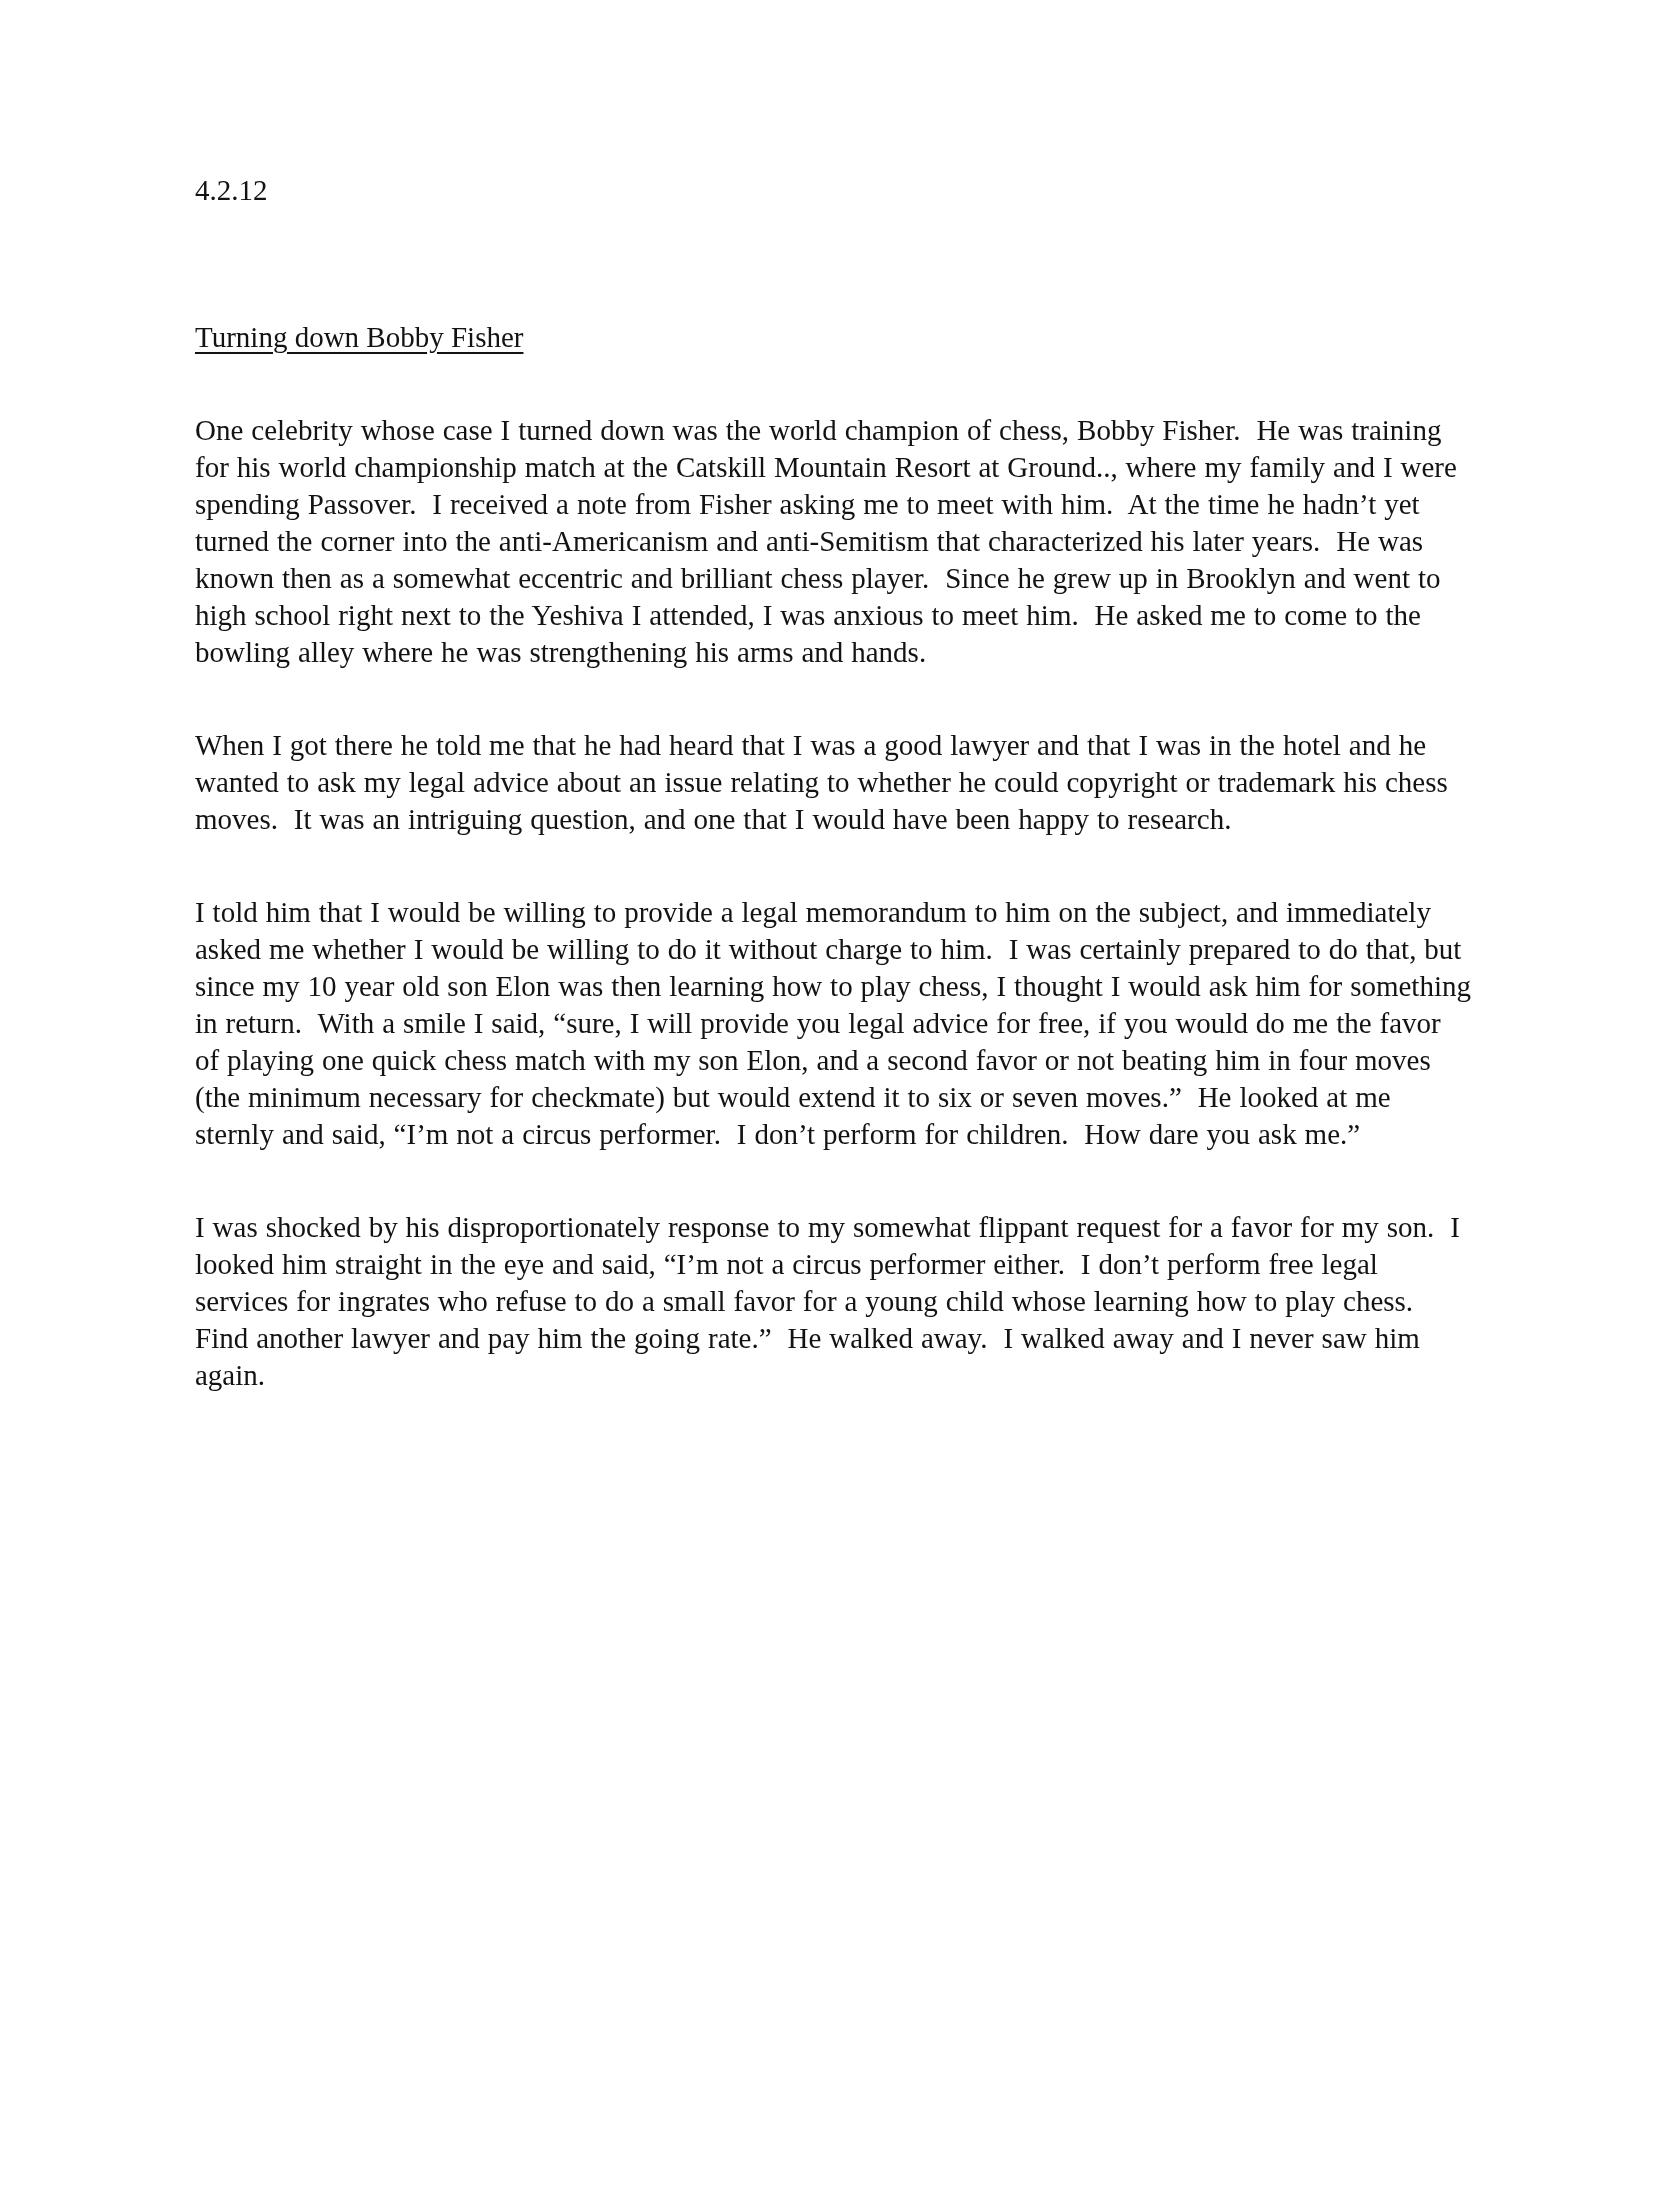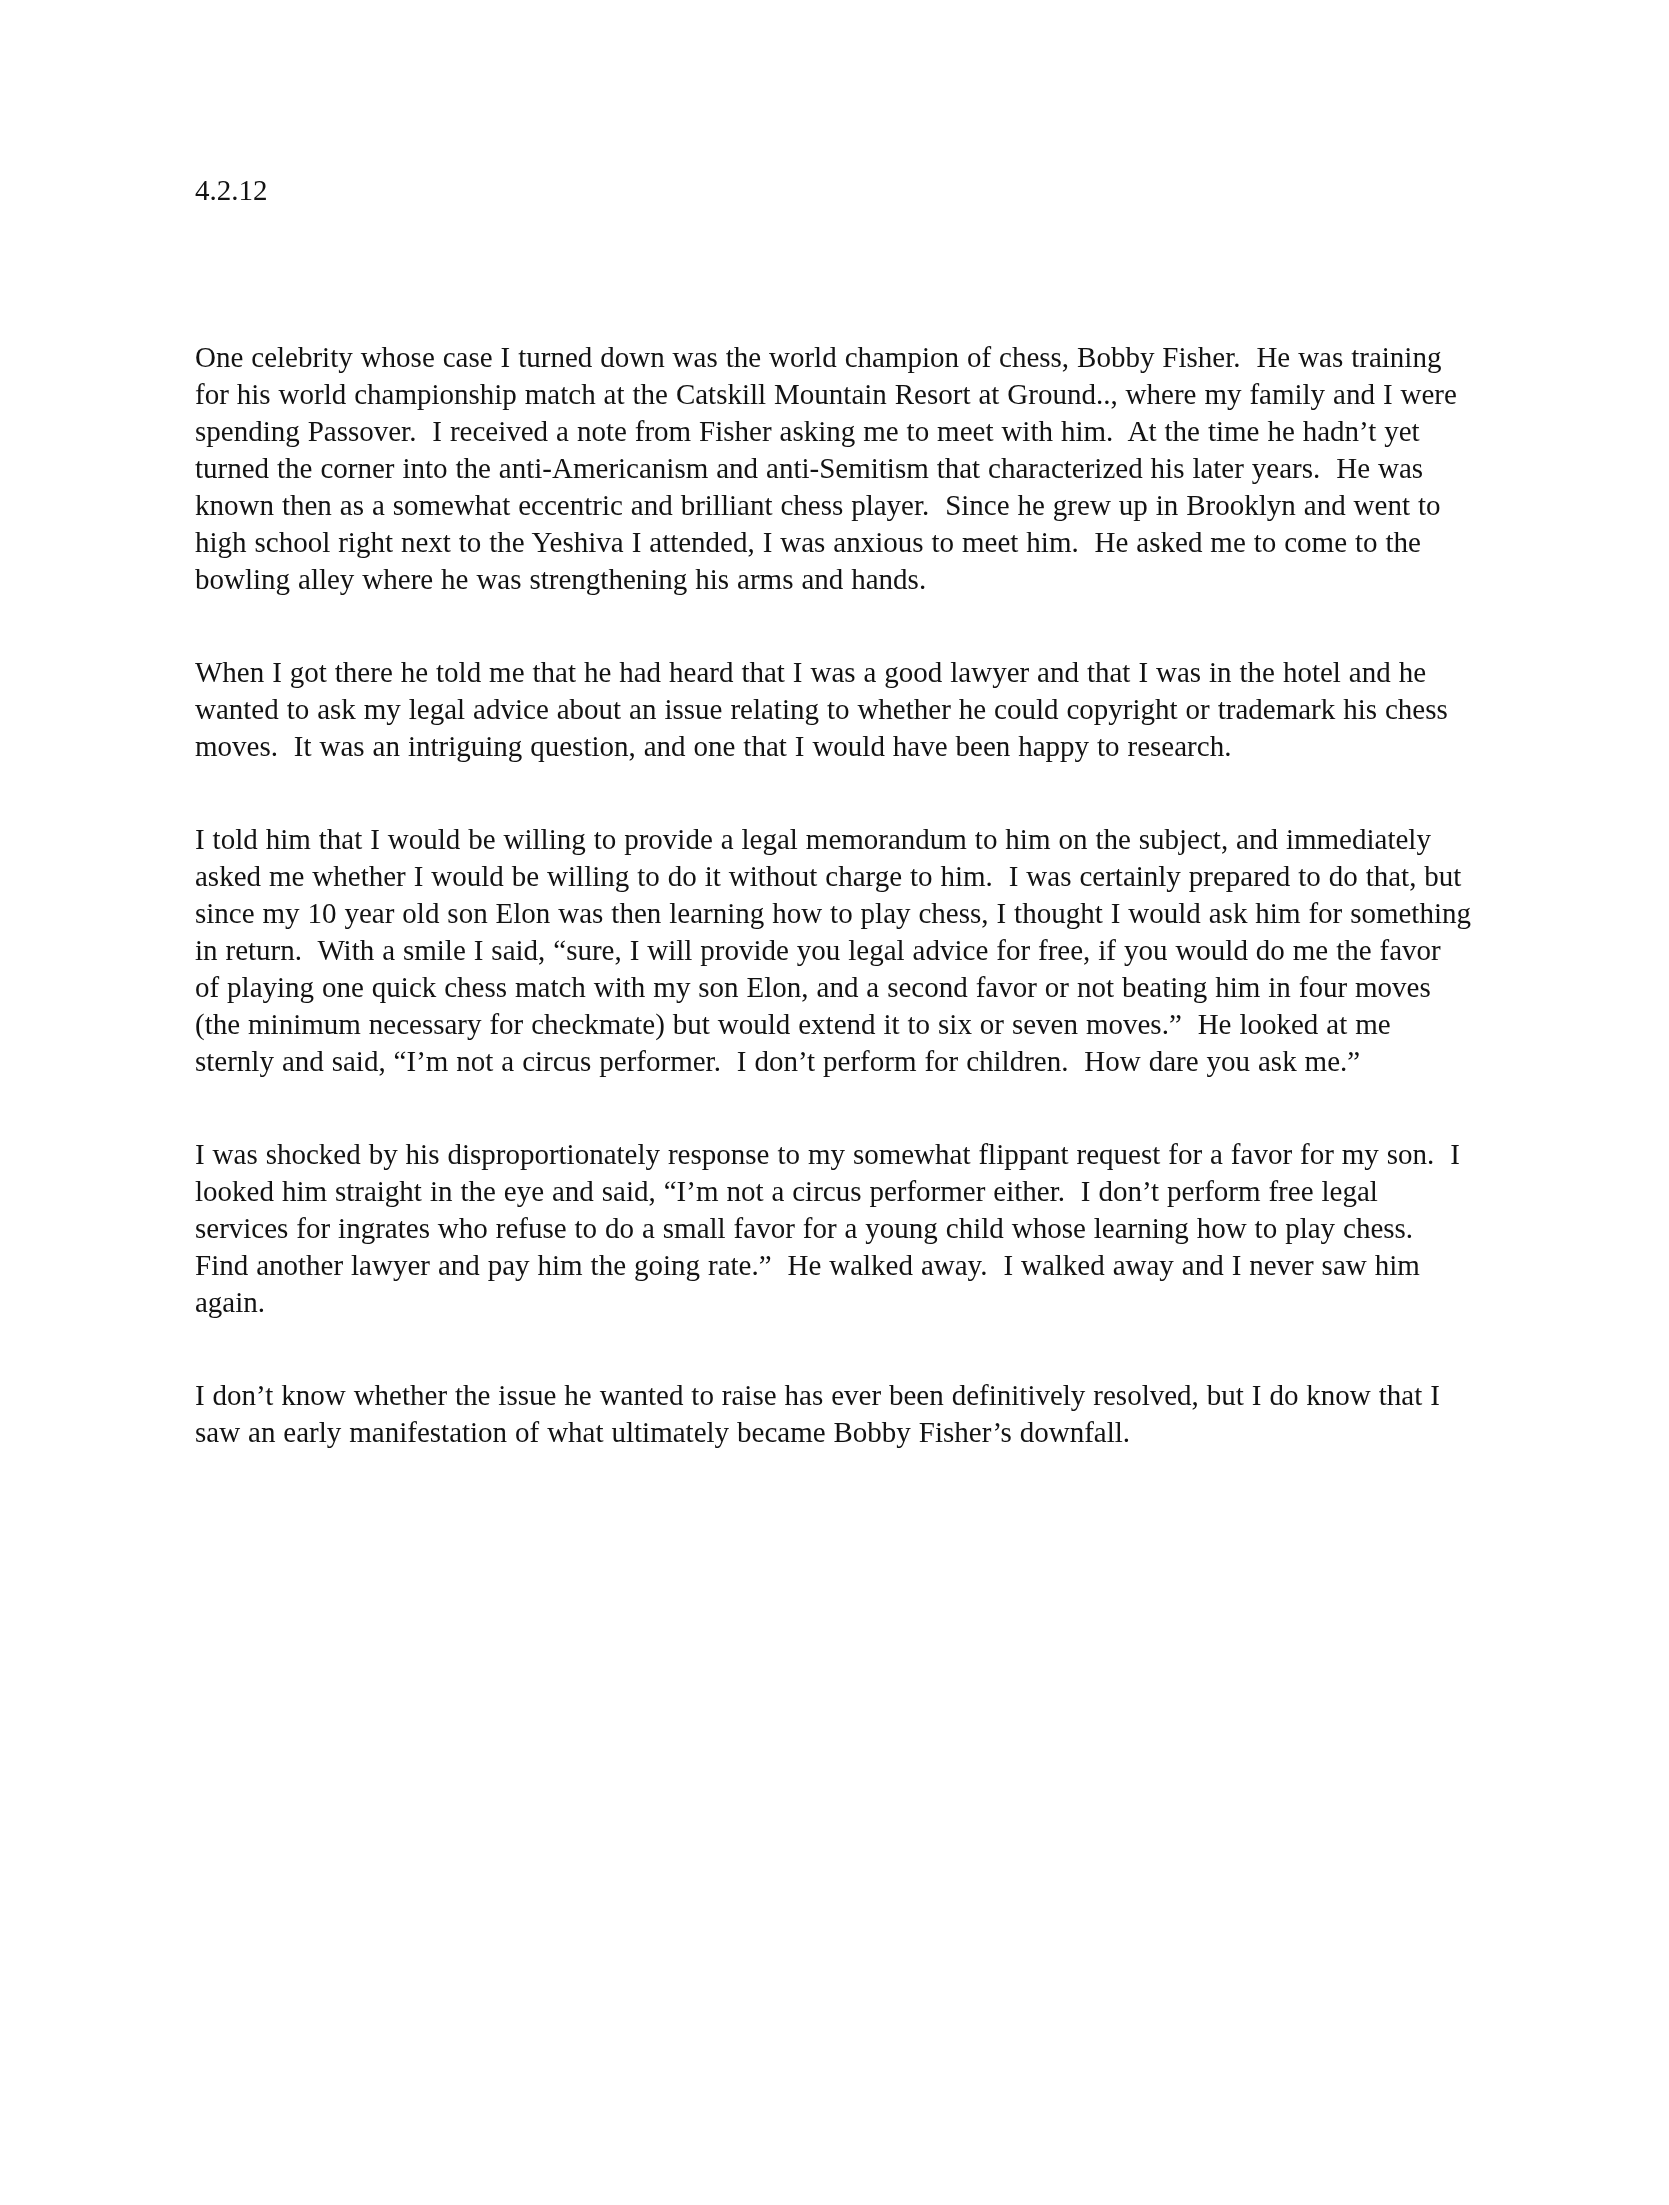--- a/index.html
+++ b/index.html
@@ -73,25 +73,27 @@
 </head>
 <body>
 
 <div class="page">
   <div class="content">
 
     <div class="header-block">
       <span class="header-line">4.2.12</span>
     </div>
 
+    <div class="title-wrap">
+      <span class="doc-title">Turning down Bobby Fisher</span>
+    </div>
 
     <p class="para">One celebrity whose case I turned down was the world champion of chess, Bobby Fisher.  He was training for his world championship match at the Catskill Mountain Resort at Ground.., where my family and I were spending Passover.  I received a note from Fisher asking me to meet with him.  At the time he hadn’t yet turned the corner into the anti-Americanism and anti-Semitism that characterized his later years.  He was known then as a somewhat eccentric and brilliant chess player.  Since he grew up in Brooklyn and went to high school right next to the Yeshiva I attended, I was anxious to meet him.  He asked me to come to the bowling alley where he was strengthening his arms and hands.</p>
     <p class="para">When I got there he told me that he had heard that I was a good lawyer and that I was in the hotel and he wanted to ask my legal advice about an issue relating to whether he could copyright or trademark his chess moves.  It was an intriguing question, and one that I would have been happy to research.</p>
     <p class="para">I told him that I would be willing to provide a legal memorandum to him on the subject, and immediately asked me whether I would be willing to do it without charge to him.  I was certainly prepared to do that, but since my 10 year old son Elon was then learning how to play chess, I thought I would ask him for something in return.  With a smile I said, “sure, I will provide you legal advice for free, if you would do me the favor of playing one quick chess match with my son Elon, and a second favor or not beating him in four moves (the minimum necessary for checkmate) but would extend it to six or seven moves.”  He looked at me sternly and said, “I’m not a circus performer.  I don’t perform for children.  How dare you ask me.”</p>
     <p class="para">I was shocked by his disproportionately response to my somewhat flippant request for a favor for my son.  I looked him straight in the eye and said, “I’m not a circus performer either.  I don’t perform free legal services for ingrates who refuse to do a small favor for a young child whose learning how to play chess. Find another lawyer and pay him the going rate.”  He walked away.  I walked away and I never saw him again.</p>
-    <p class="para">I don’t know whether the issue he wanted to raise has ever been definitively resolved, but I do know that I saw an early manifestation of what ultimately became Bobby Fisher’s downfall.</p>
 
   </div>
 
   <div class="page-number">370</div>
 
 </div>
 
 
 </body></html>

